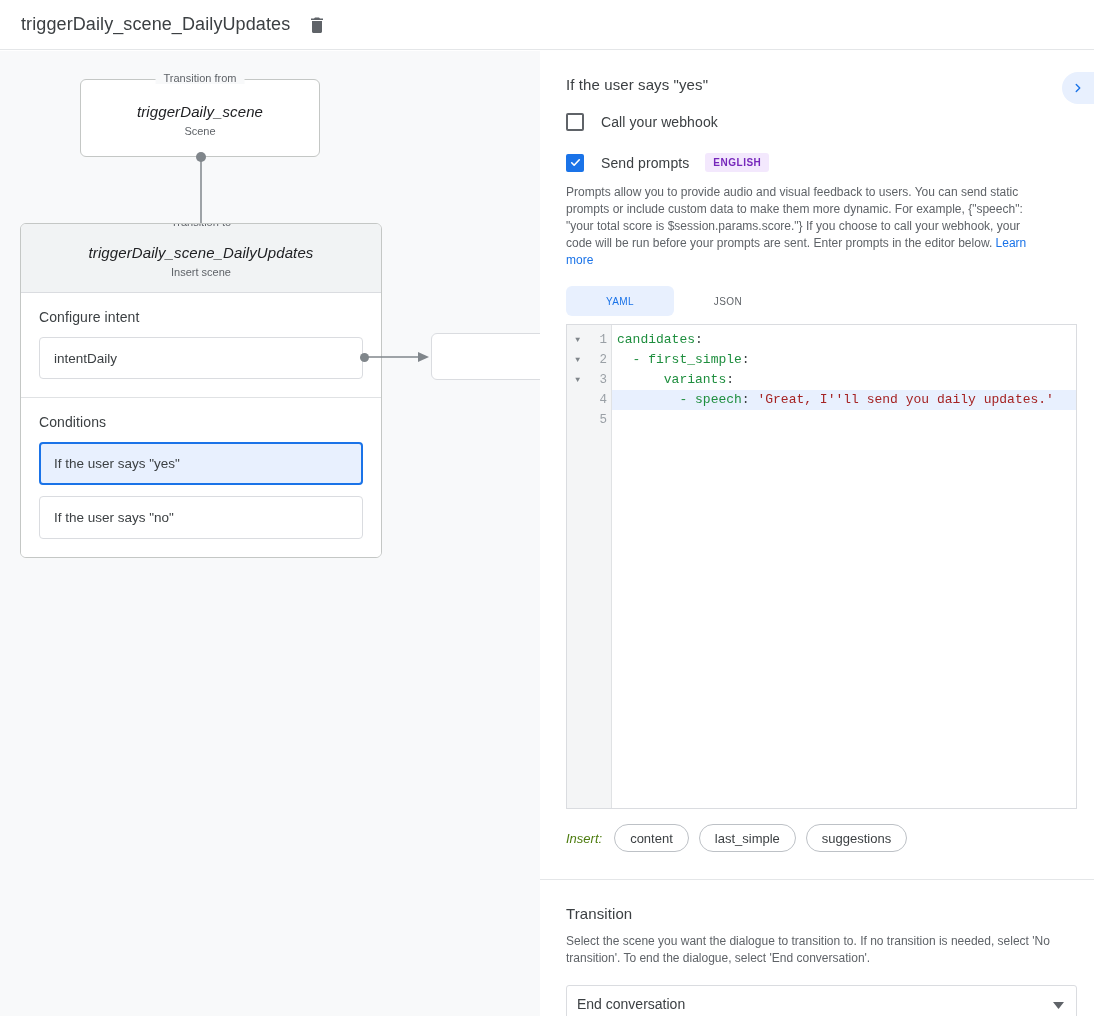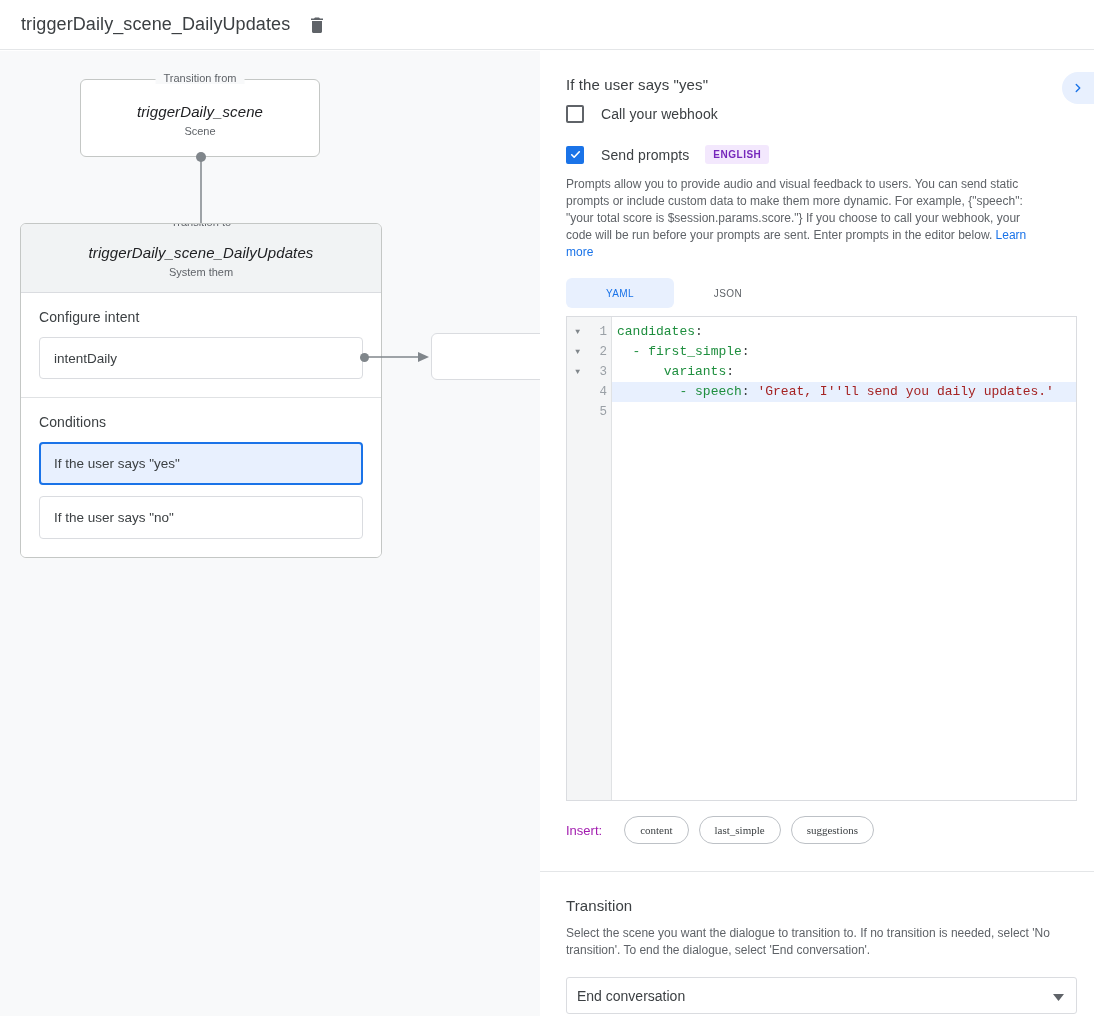--- a/index.html
+++ b/index.html
@@ -137,21 +137,21 @@
     position: absolute; right: 0; top: 21px;
     width: 32px; height: 32px;
     background: #e8f0fe;
     border: none; cursor: pointer; padding: 0;
     border-radius: 16px 0 0 16px;
     display: flex; align-items: center; justify-content: center;
   }
 
   .check-row {
     display: flex; align-items: center;
-    padding: 0 26px; margin-top: 12px;
+    padding: 0 26px; margin-top: 20px;
   }
   .checkbox {
     width: 18px; height: 18px; border-radius: 2px;
     border: 2px solid #5f6368; background: #ffffff;
     cursor: pointer; flex: 0 0 auto;
     display: flex; align-items: center; justify-content: center;
   }
   .checkbox.checked {
     background: #1a73e8; border-color: #1a73e8;
   }
@@ -217,27 +217,27 @@
   }
   .code-line.active { background: #e8f0fe; }
   .tok-key { color: #1e8e3e; }
   .tok-punct { color: #3c4043; }
   .tok-str { color: #a52323; }
 
   .insert-row {
     display: flex; align-items: center; gap: 10px;
     padding: 0 26px; margin-top: 15px;
   }
-  .insert-label { font-size: 13px; color: #a21caf; margin-right: 12px; }
+  .insert-label { font-size: 13px; color: #4d7c0f; margin-right: 2px; font-style: italic; }
   .chip {
     border: 1px solid #bdc1c6; border-radius: 14px;
     height: 28px; padding: 0 15px;
     display: flex; align-items: center;
-    font-size: 11px; color: #3c4043;
-    background: #ffffff; cursor: pointer; font-family: Liberation Serif, serif;
+    font-size: 13px; color: #3c4043;
+    background: #ffffff; cursor: pointer; font-family: Liberation Sans, sans-serif;
   }
 
   .panel-divider {
     margin-top: 27px; height: 1px; background: #e4e6e8;
   }
   .transition-sec { padding: 25px 26px 0 26px; }
   .trans-title { font-size: 15px; color: #3c4043; letter-spacing: .1px; }
   .trans-desc {
     margin-top: 11px; font-size: 12px; line-height: 17px; color: #5f6368;
     max-width: 500px;
@@ -278,21 +278,21 @@
     <svg class="edge-vert">
       <circle cx="7" cy="6" r="5" fill="#80868b"></circle>
       <line x1="7" y1="6" x2="7" y2="103" stroke="#80868b" stroke-width="1.5"></line>
       <polygon points="7,115 2,104 12,104" fill="#80868b"></polygon>
     </svg>
 
     <div class="node-to">
       <div class="node-to-head" style="position:relative;">
         <div class="node-legend legend-bg">Transition to</div>
         <div class="node-title">triggerDaily_scene_DailyUpdates</div>
-        <div class="node-sub">System them</div>
+        <div class="node-sub">Insert scene</div>
       </div>
 
       <div class="node-section">
         <div class="section-label">Configure intent</div>
         <div class="field-box">intentDaily</div>
       </div>
 
       <div class="node-section">
         <div class="section-label">Conditions</div>
         <div class="cond-box selected">If the user says "yes"</div>

